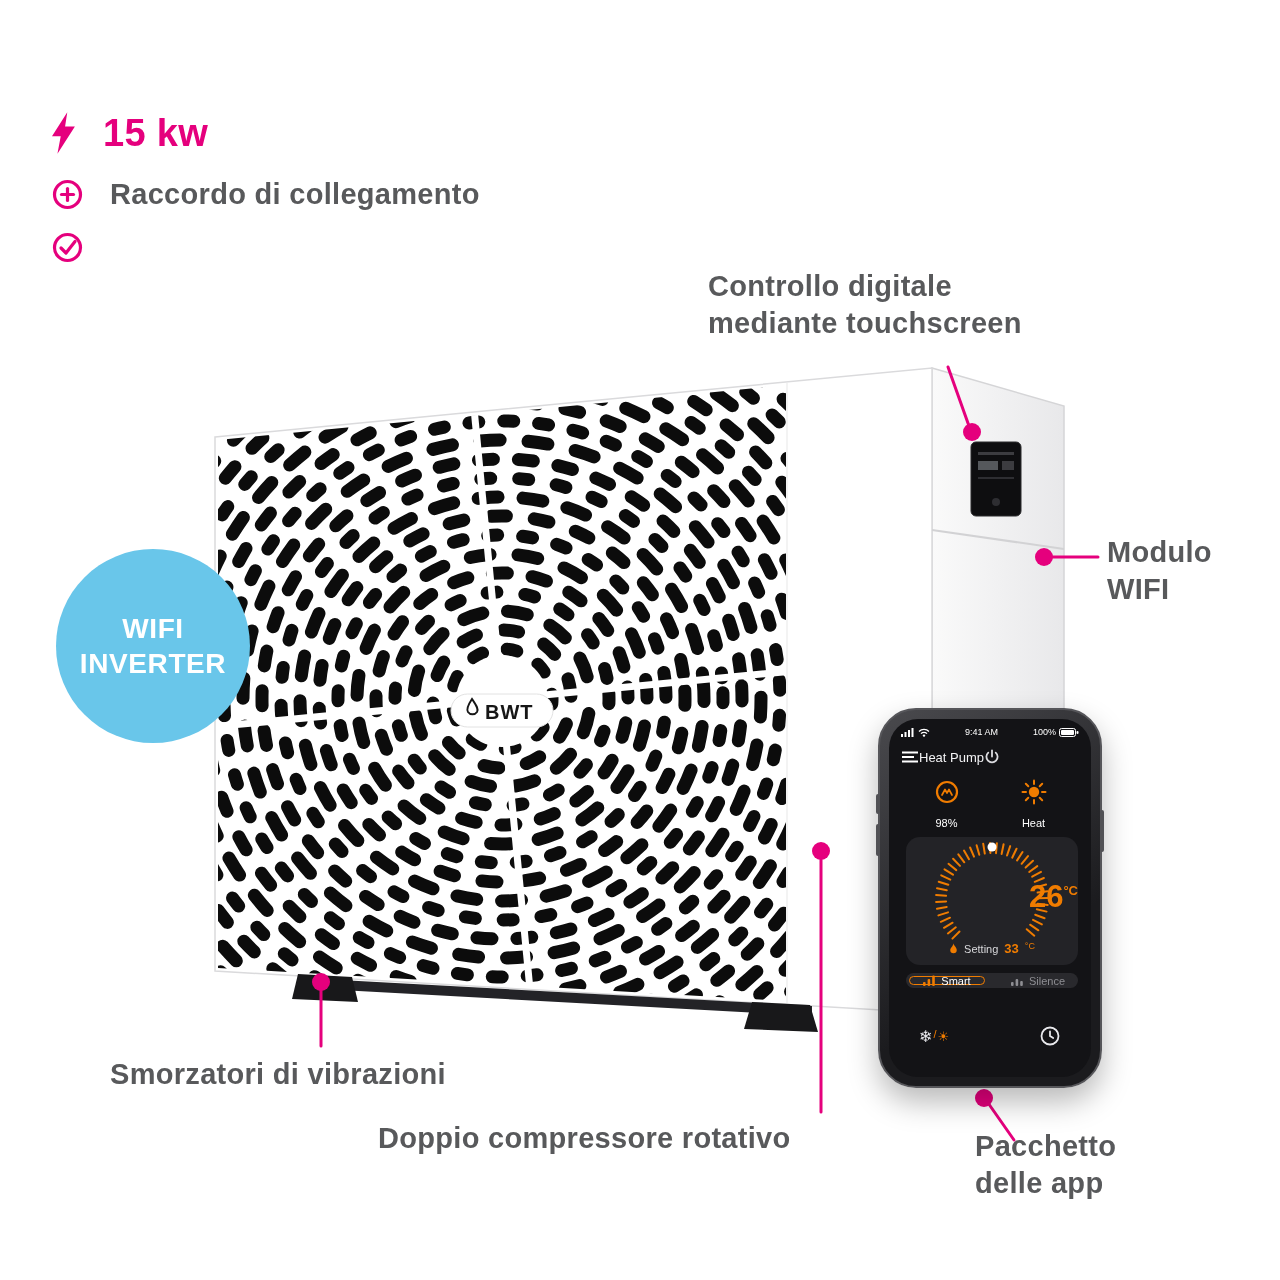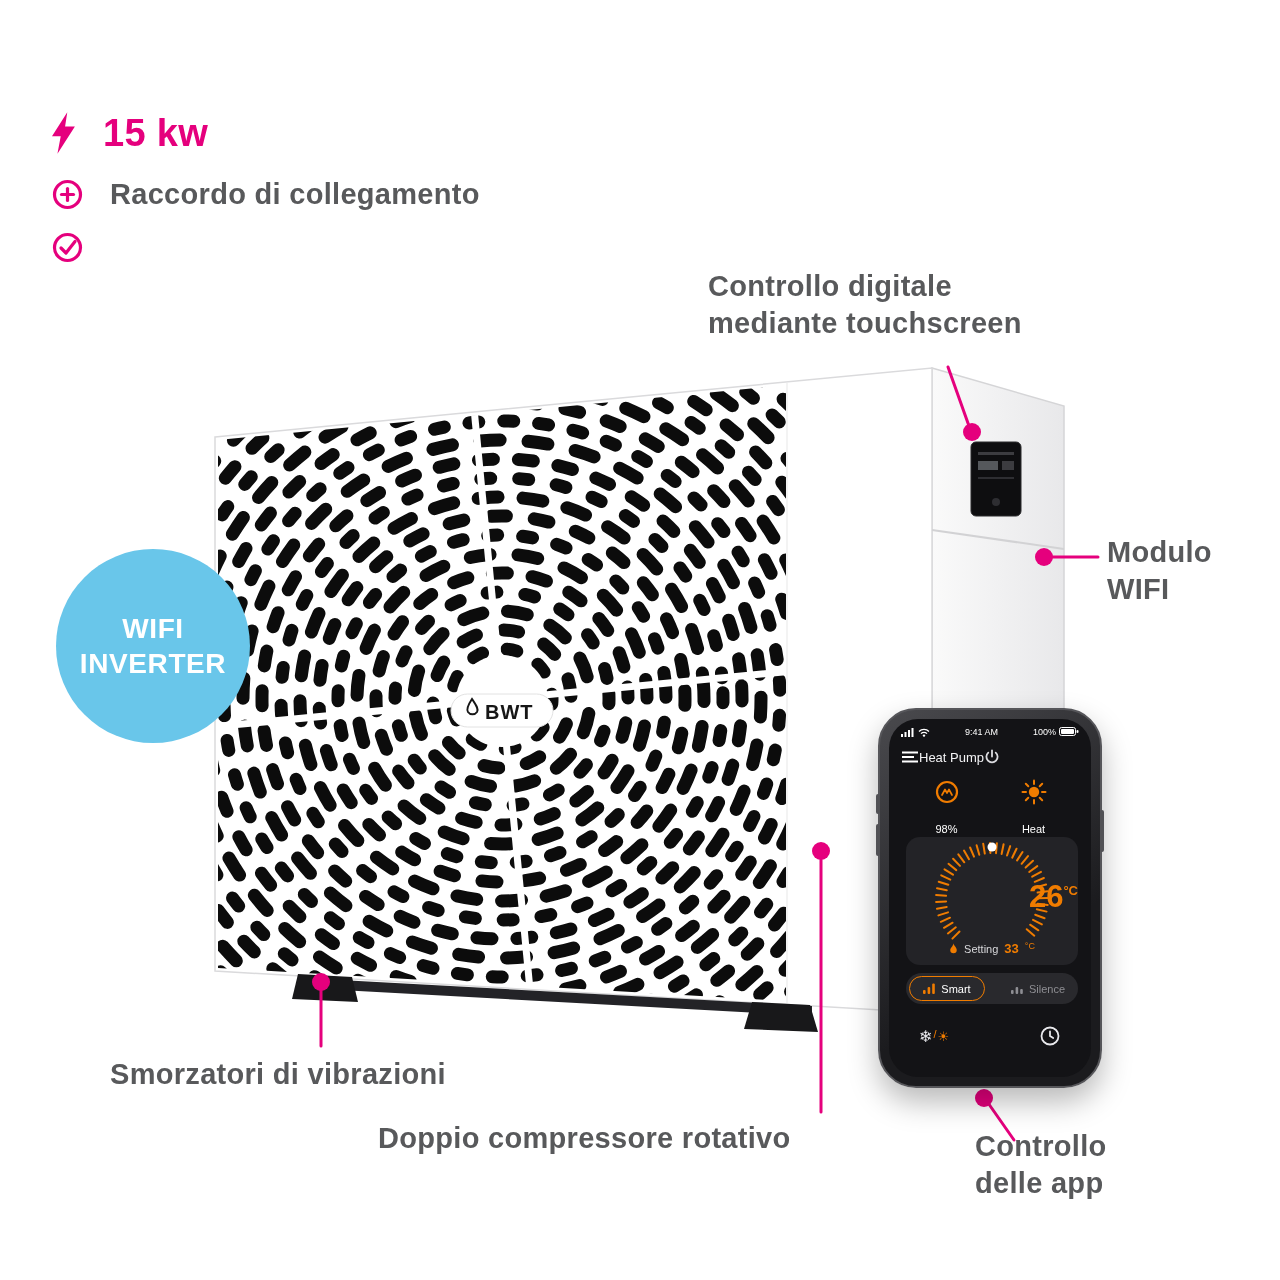--- a/index.html
+++ b/index.html
@@ -28,35 +28,35 @@
   .phone{position:absolute;left:878px;top:708px;width:224px;height:380px;border-radius:38px;
     background:linear-gradient(145deg,#4a4a4e,#1b1b1e 65%);border:2px solid #56565a;
     box-shadow:0 14px 30px rgba(0,0,0,.28)}
   .sidebtn{position:absolute;background:#515155;border-radius:2px}
   .sb-l1{left:-4px;top:84px;width:4px;height:20px}
   .sb-l2{left:-4px;top:114px;width:4px;height:32px}
   .sb-r1{right:-4px;top:100px;width:4px;height:42px}
   .screen{position:absolute;left:9px;top:9px;right:9px;bottom:9px;border-radius:29px;background:#131316;overflow:hidden}
   .statusbar{position:absolute;top:8px;left:12px;right:12px;display:flex;align-items:center;
     justify-content:space-between;color:#fff;font-size:9px}
-  .sbg{display:flex;align-items:flex-start;gap:3px}
+  .sbg{display:flex;align-items:flex-end;gap:3px}
   .apphead{position:absolute;top:27px;left:13px;right:13px;height:22px;display:flex;align-items:center;justify-content:flex-start;color:#f2f2f4;font-size:13px}
   .modes{position:absolute;top:60px;left:14px;right:14px;display:flex;justify-content:space-around;color:#fff;font-size:11px}
-  .mode{display:flex;flex-direction:column;align-items:center;gap:18px}
+  .mode{display:flex;flex-direction:column;align-items:center;gap:12px}
   .dialpanel{position:absolute;top:118px;left:17px;width:172px;height:128px;background:#232327;border-radius:14px}
   .dialsvg{position:absolute;left:0;top:0}
   #dial-ticks line{stroke:var(--orange,#f07c00);stroke-width:2;stroke-linecap:round}
   .temp{position:absolute;top:42px;left:0;right:0;text-align:right;color:var(--orange,#f07c00)}
   .tv{font-size:31px;font-weight:700}
   .tu{font-size:13px;font-weight:700;position:relative;top:-12px}
   .setting{position:absolute;bottom:9px;left:0;right:0;display:flex;justify-content:center;align-items:center;gap:6px;font-size:11px}
   .sl{color:#d9d9dc}
   .sv{color:var(--orange,#f07c00);font-weight:700;font-size:13px}
   .su{color:var(--orange,#f07c00);font-size:9px;position:relative;top:-3px}
-  .segrow{position:absolute;top:254px;left:17px;width:172px;height:31px;background:#29292d;border-radius:16px;display:flex;padding:3px;gap:16px}
+  .segrow{position:absolute;top:254px;left:17px;width:172px;height:15px;background:#29292d;border-radius:16px;display:flex;padding:3px;gap:16px}
   .seg{flex:1;display:flex;align-items:center;justify-content:center;gap:6px;font-size:11px;color:#8e8e93;border-radius:13px}
   .seg.active{border:1.5px solid var(--orange,#f07c00);color:#fff}
   .bottomrow{position:absolute;top:306px;left:30px;right:30px;display:flex;justify-content:space-between;align-items:center}
   .climate{display:flex;align-items:center}
   .snow{color:#eaeaee;font-size:16px}
   .slash{color:var(--orange,#f07c00);font-size:11px;margin:0 1px;position:relative;top:-2px}
   .sun2{color:var(--orange,#f07c00);font-size:13px}
 </style>
 </head>
 <body>
@@ -185,21 +185,21 @@
     <div>Modulo</div>
     <div>WIFI</div>
   </div>
   <div class="label" style="left:110px;top:1056px">
     <div>Smorzatori di vibrazioni</div>
   </div>
   <div class="label" style="left:378px;top:1120px">
     <div>Doppio compressore rotativo</div>
   </div>
   <div class="label" style="left:975px;top:1128px">
-    <div>Controllo</div>
+    <div>Pacchetto</div>
     <div>delle app</div>
   </div>
 
   <div class="phone">
     <span class="sidebtn sb-l1"></span>
     <span class="sidebtn sb-l2"></span>
     <span class="sidebtn sb-r1"></span>
     <div class="screen">
 
       <div class="statusbar">

